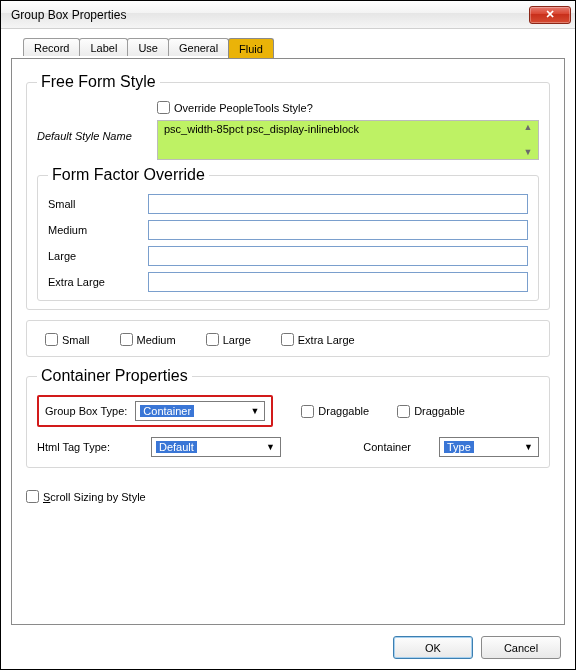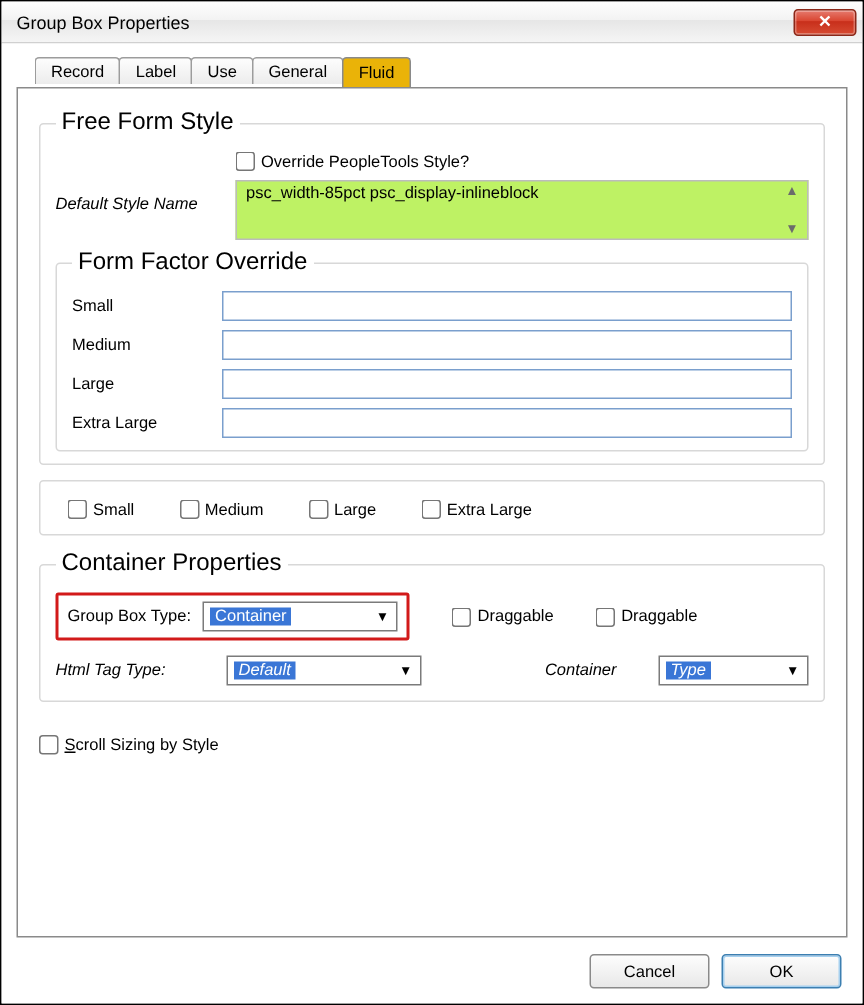--- a/index.html
+++ b/index.html
@@ -268,21 +268,21 @@
         <label class="chk nowrap">
           <input type="checkbox" style="">
           <span>Draggable</span>
         </label>
         <label class="chk nowrap">
           <input type="checkbox" style="">
           <span>Draggable</span>
         </label>
       </div>
 
-      <div class="cp-grid" style="margin-bottom:2px;font-style:italic;">
+      <div class="cp-grid" style="margin-bottom:2px;">
         <span style="width:86px;">Html Tag Type:</span>
         <div class="combo" style="min-width:130px;">
           <span class="sel">Default</span>
           <span class="arrow">▼</span>
         </div>
         <span style="flex:1;"></span>
         <span>Container</span>
         <div class="combo" style="min-width:100px;">
           <span class="sel">Type</span>
           <span class="arrow">▼</span>
@@ -293,17 +293,17 @@
     <div style="height:12px;"></div>
 
     <label class="chk">
       <input type="checkbox" style="">
       <span><span class="u">S</span><span>croll Sizing by Style</span></span>
     </label>
 
   </div>
 
   <div class="buttons">
+    <div class="btn default">OK</div>
     <div class="btn">Cancel</div>
-    <div class="btn default">OK</div>
   </div>
 
 </div>
 
 </body></html>

